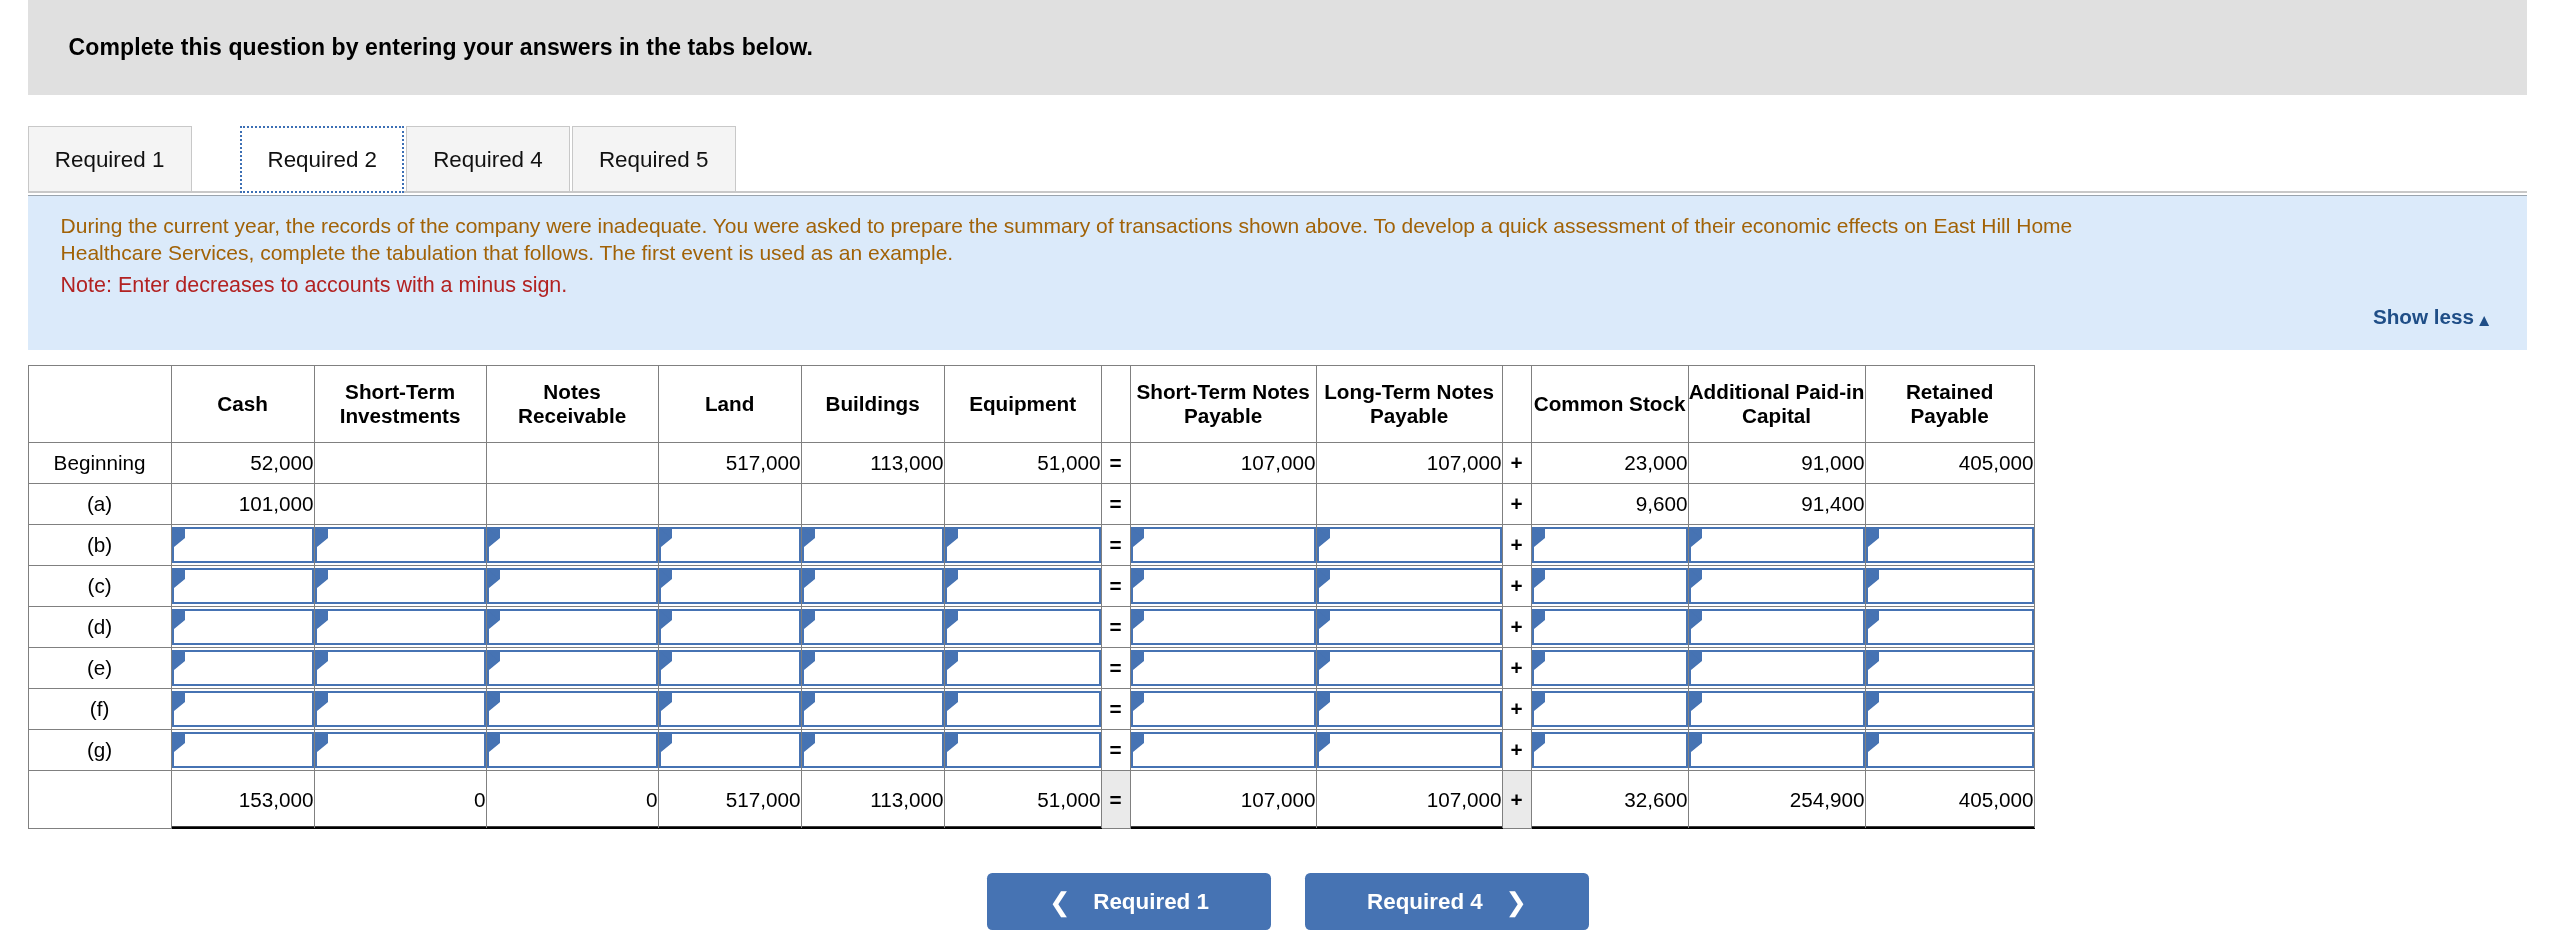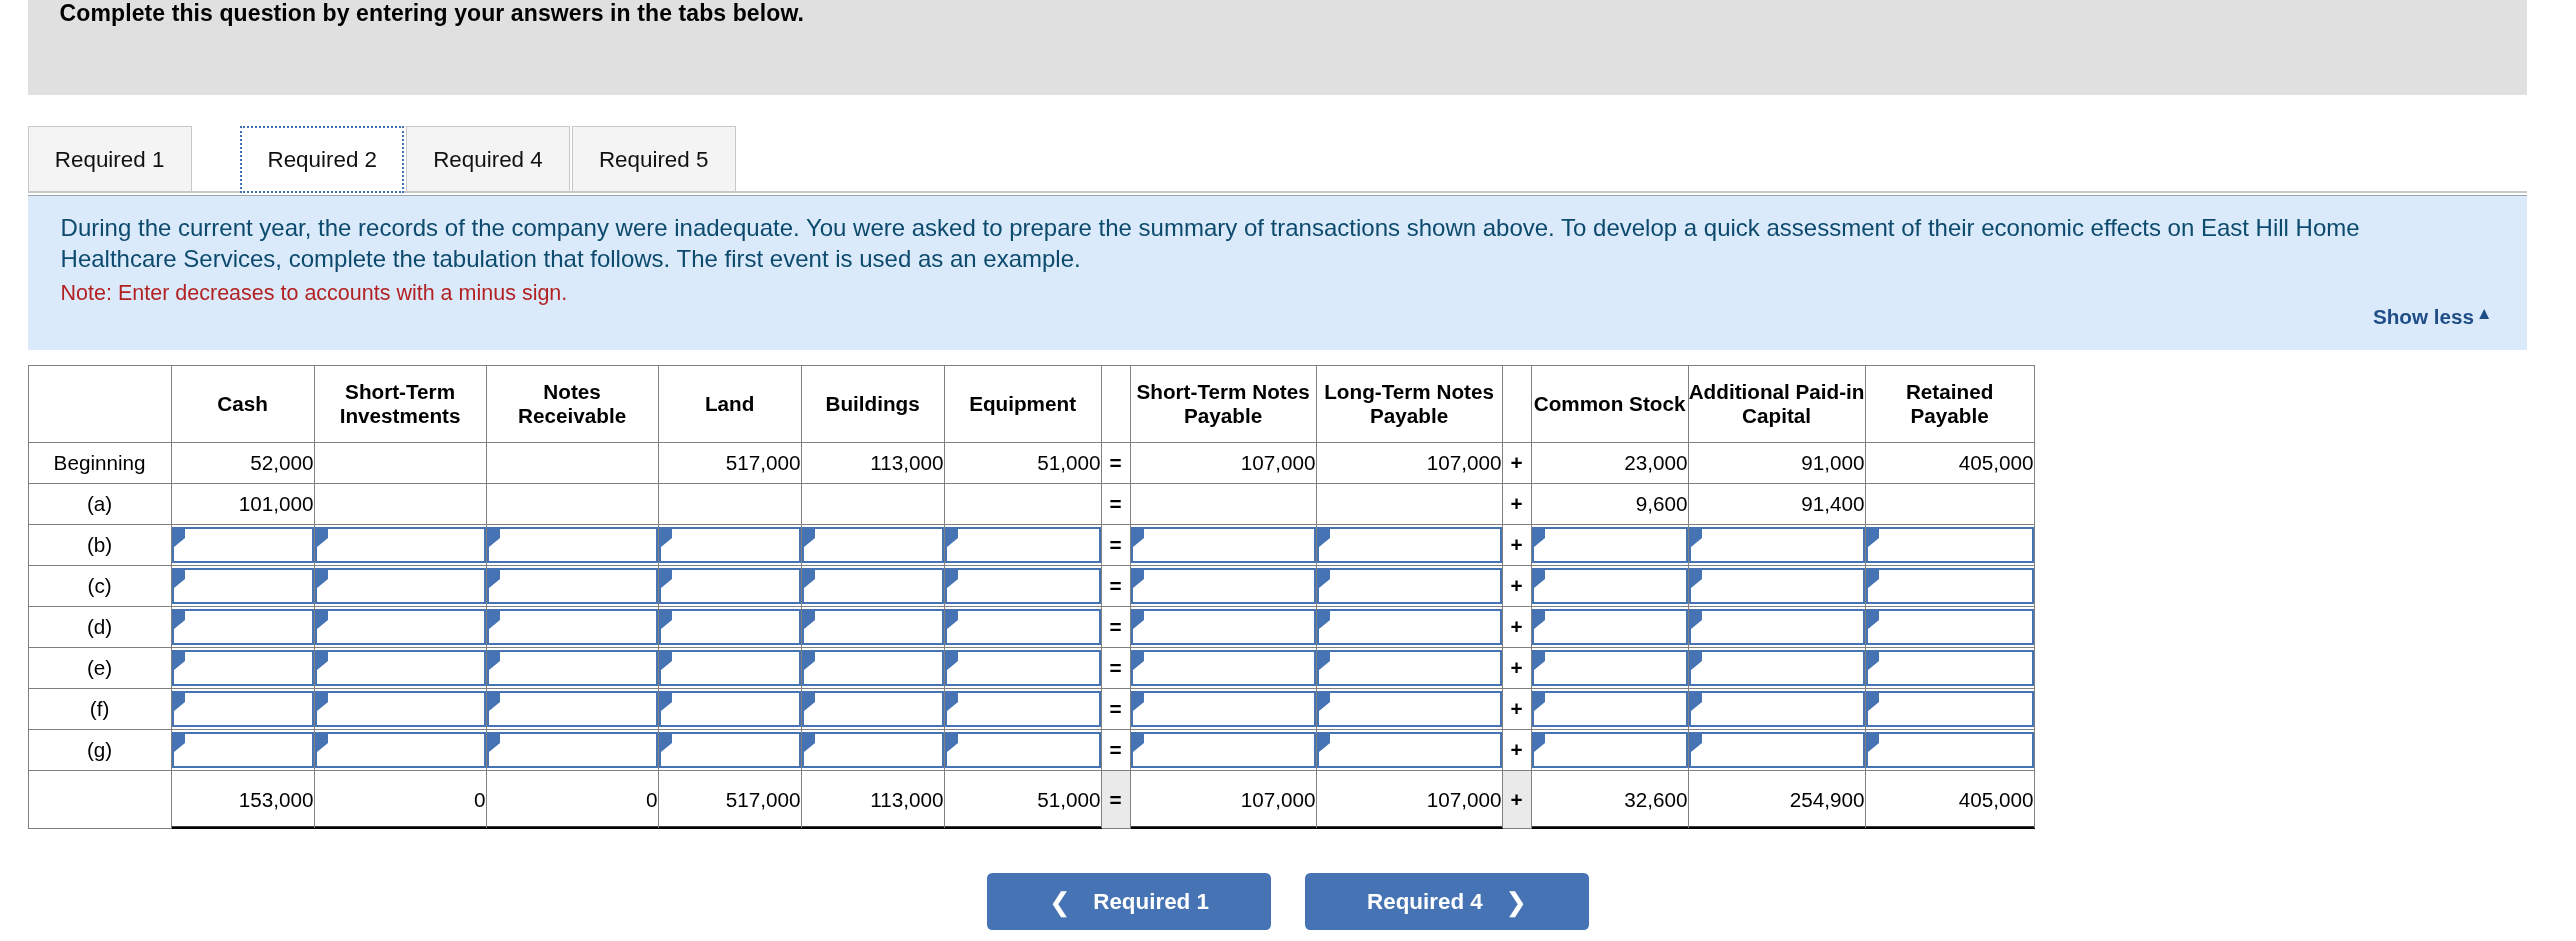--- a/index.html
+++ b/index.html
@@ -8,21 +8,21 @@
     width: 2576px; height: 942px;
     background: #ffffff;
     font-family: "Liberation Sans", sans-serif;
   }
   .page { position: relative; width: 2576px; height: 942px; overflow: hidden; }
 
   
   .banner {
     position: absolute; left: 27.6px; top: 0; width: 2499px; height: 95px;
     background: #e0e0e0;
-    display: flex; 
+    display: flex; align-items: center; padding-left: 9px;
   }
   .banner-text {
     font-size: 23px; font-weight: bold; color: #000;
     padding-left: 32px; letter-spacing: 0.1px;
   }
 
   
   .tabstrip {
     position: absolute; left: 27.6px; top: 110px; width: 2499px; height: 83px;
   }
@@ -46,26 +46,26 @@
     background: #c8c8c8;
   }
 
   
   .instructions {
     position: absolute; left: 27.6px; top: 195px; width: 2499px; height: 155px;
     background: #dbeafa;
     border-top: 1.7px solid #9aa4ae;
     padding: 15.5px 33px 0 33px;
   }
-  .instr-line { font-size: 24px; color: #0c4a6e; line-height: 1.33; }
+  .instr-line { font-size: 21px; color: #a16207; line-height: 1.33; }
   .instr-note { font-size: 21.5px; color: #b22222; line-height: 1.33; margin-top: 4px; }
   .show-less {
     position: absolute; right: 34px; bottom: 20.7px;
     font-size: 20.7px; font-weight: bold; color: #1f4e87;
-    display: flex; align-items: flex-start; gap: 1.7px; cursor: pointer;
+    display: flex; align-items: flex-end; gap: 1.7px; cursor: pointer;
   }
   .caret-up { font-size: 17px; line-height: 1; }
 
   
   .sheet-wrap { position: absolute; left: 27.6px; top: 365px; }
   table.sheet { border-collapse: collapse; table-layout: fixed; }
   table.sheet td, table.sheet th {
     border: 0.9px solid #808080;
     font-size: 20.7px; color: #000;
     padding: 0; margin: 0;

